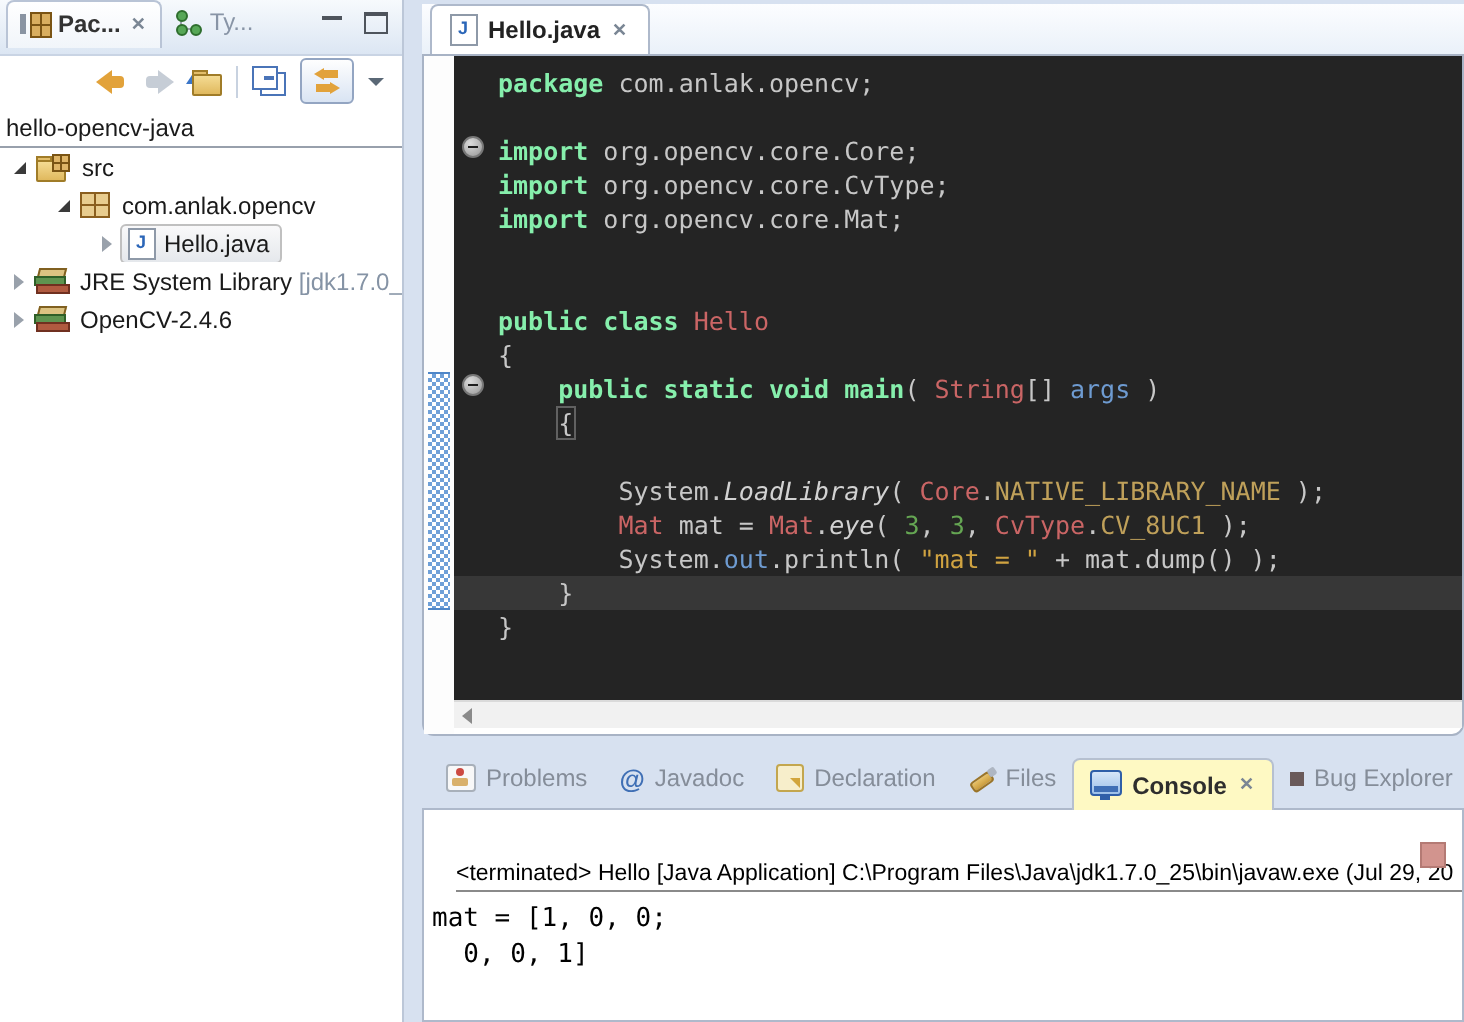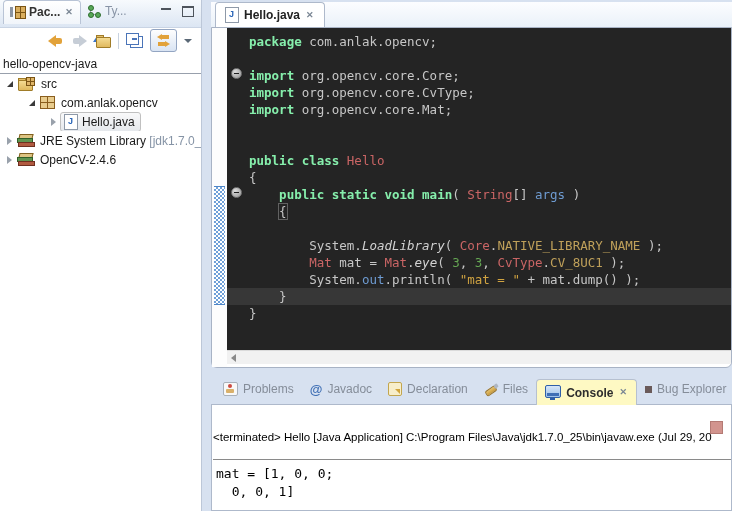--- a/index.html
+++ b/index.html
@@ -125,21 +125,21 @@
   .sb-left{position:absolute;left:4px;top:3px;width:0;height:0;border-top:4px solid transparent;border-bottom:4px solid transparent;border-right:5px solid #8A8A8A}
 
   
   .bottom-panel{position:absolute;left:211px;top:374px;width:521px;height:137px}
   .bp-tabs{height:30px;display:flex;align-items:center;padding-left:4px;font-size:12px;color:#858D99;white-space:nowrap}
   .bp-tab{display:flex;align-items:center;gap:5px;padding:0 8px;height:25px}
   .bp-tab.selected{background:#fef9c3;border:1px solid #B6C0D0;border-bottom:none;border-radius:4px 4px 0 0;
     color:#2E2E2E;font-weight:bold;align-self:flex-end;margin-bottom:-1px;position:relative;z-index:3}
   .bp-content{position:absolute;left:0;top:30px;right:0;bottom:0;background:#fff;border:1px solid #AEB9CB;overflow:hidden;z-index:2}
   .term-sq{position:absolute;right:8px;top:16px;width:11px;height:11px;background:#D2948E;border:1px solid #B47A74}
-  .console-status{margin:26px 0 0 1px;padding-bottom:16px;border-bottom:1px solid #8A8A8A;
+  .console-status{margin:26px 0 0 16px;padding-bottom:2px;border-bottom:1px solid #8A8A8A;
     font-size:11.5px;color:#000;white-space:nowrap;overflow:hidden}
   .console-out{margin:5px 0 0 4px;font-family:"DejaVu Sans Mono",monospace;font-size:13px;line-height:18px;color:#000;white-space:pre}
 
   .icon-problems{width:13px;height:12px;background:#F8F8F8;border:1px solid #A8B0BA;border-radius:2px;position:relative;flex:none}
   .icon-problems::before{content:"";position:absolute;left:4px;top:1px;width:4px;height:4px;border-radius:50%;background:#CC4A42}
   .icon-problems::after{content:"";position:absolute;left:2px;top:6px;width:8px;height:4px;background:#D9B06A;border-radius:1px}
   .icon-javadoc{color:#3F6FB5;font-size:13px;font-weight:bold;flex:none}
   .icon-decl{width:12px;height:12px;background:#F7EECB;border:1px solid #C3A64E;border-radius:2px;position:relative;flex:none}
   .icon-decl::after{content:"";position:absolute;right:1px;bottom:1px;width:0;height:0;border-left:5px solid transparent;border-top:5px solid #D2A53C}
   .icon-search{width:14px;height:13px;position:relative;flex:none}

